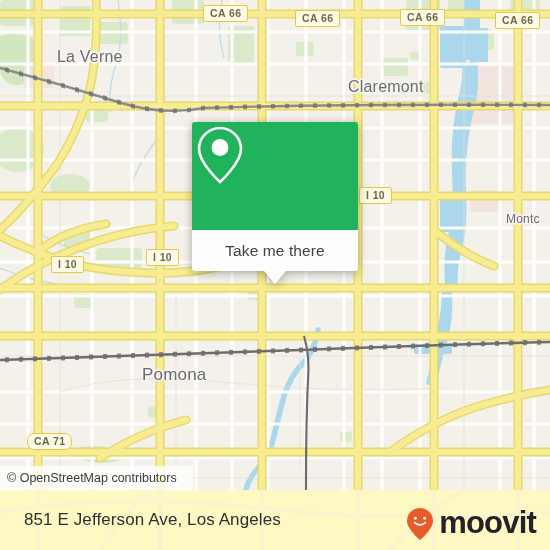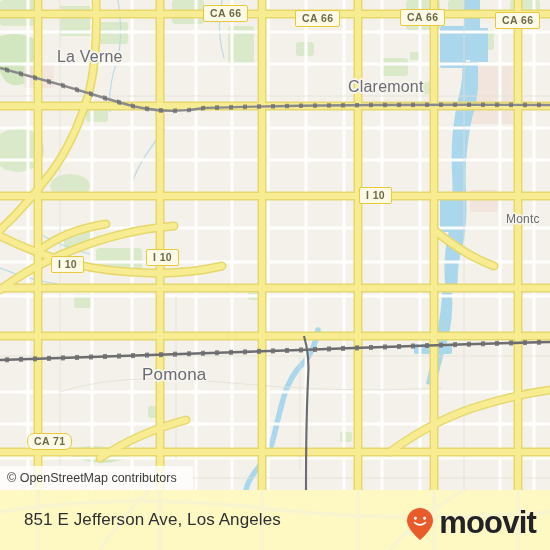--- a/index.html
+++ b/index.html
@@ -287,20 +287,32 @@
 
     <div class="shield" style="left:203px;top:5px;">CA 66</div>
     <div class="shield" style="left:295px;top:10px;">CA 66</div>
     <div class="shield" style="left:400px;top:9px;">CA 66</div>
     <div class="shield" style="left:495px;top:12px;">CA 66</div>
     <div class="shield" style="left:51px;top:256px;">I 10</div>
     <div class="shield" style="left:146px;top:249px;">I 10</div>
     <div class="shield" style="left:359px;top:187px;">I 10</div>
     <div class="shield" style="left:27px;top:433px;border-radius:7px;">CA 71</div>
 
+    <div id="popup">
+      <div id="popup-green">
+        <svg width="56" height="66" viewBox="0 0 56 66">
+          <path d="M28 6 C16.5 6 7 15.4 7 27 C7 41 28 60 28 60 C28 60 49 41 49 27 C49 15.4 39.5 6 28 6 Z" fill="none" stroke="#ffffff" stroke-width="2.6"></path>
+          <circle cx="28" cy="25.5" r="8.4" fill="#ffffff"></circle>
+        </svg>
+      </div>
+      <div id="popup-white">
+        <span id="popup-label">Take me there</span>
+      </div>
+      <div id="popup-tail"></div>
+    </div>
 
     <div id="attrib">
       <span>© OpenStreetMap contributors</span>
     </div>
   </div>
 
   <div id="bottombar">
     <svg id="bottombar-watermark" width="550" height="550" viewBox="0 0 550 550">
       <g stroke="#eceae4" stroke-width="4" fill="none">
         <path d="M0 452 H550"></path>

